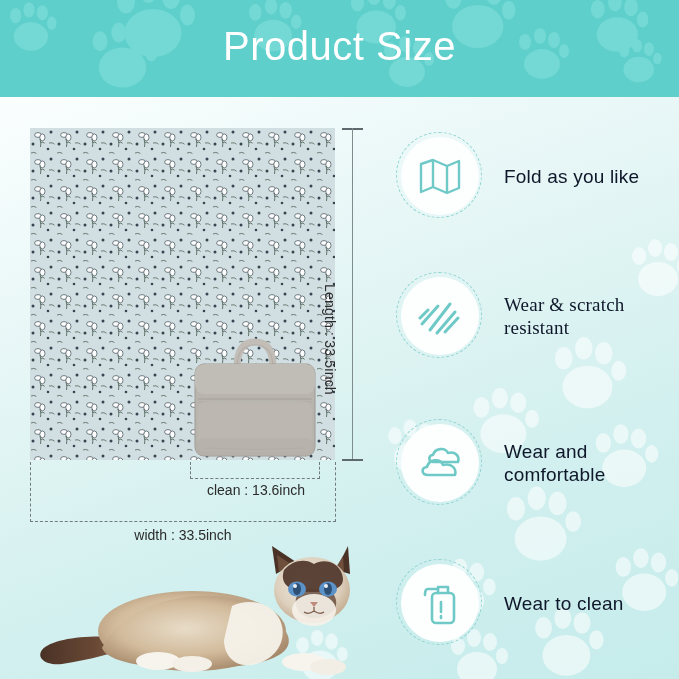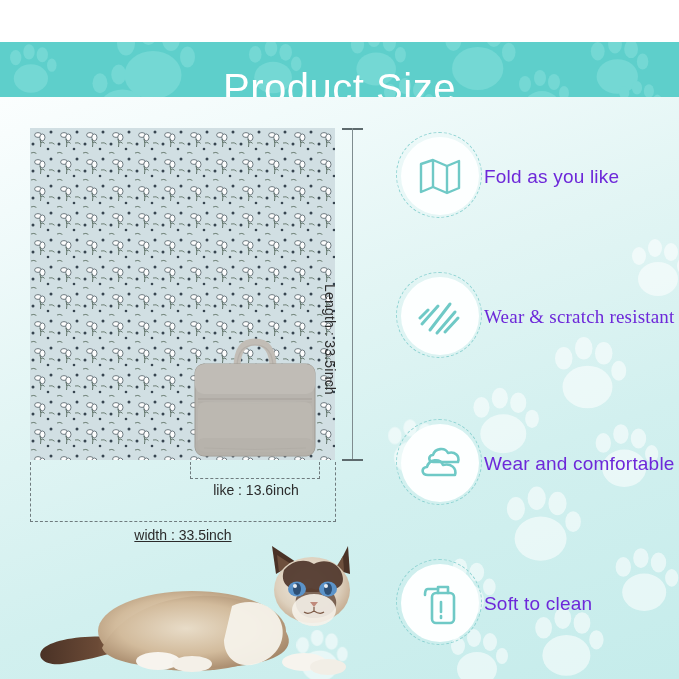--- a/index.html
+++ b/index.html
@@ -17,21 +17,20 @@
   }
 
   
   .header {
     position: absolute;
     left: 0; top: 0;
     width: 679px;
     height: 97px;
     background: #5ecfcb;
     overflow: hidden;
-    margin-top: 42px;
   }
   .header-paws {
     position: absolute;
     left: 0; top: 0;
     width: 679px; height: 97px;
   }
   .header-title {
     position: absolute;
     left: 0; top: 0;
     width: 679px; height: 97px;
@@ -141,21 +140,20 @@
     border-bottom: 1px dashed #6f7b7e;
     box-sizing: border-box;
   }
   .dim-w335-label {
     position: absolute;
     left: 30px; top: 527px;
     width: 306px;
     text-align: center;
     font-size: 14px;
     color: #2b2b2b;
-    text-decoration: underline;
   }
 
   
   .cat {
     position: absolute;
     left: 32px; top: 528px;
     width: 352px; height: 151px;
   }
 
   
@@ -190,23 +188,24 @@
     position: absolute;
     left: 5px; top: 5px;
     width: 78px; height: 78px;
     background: #fdffff;
     border-radius: 50%;
     display: flex;
     align-items: center;
     justify-content: center;
   }
   .feature-label {
+    margin-left: 20px;
     font-size: 19px;
     line-height: 23px;
-    color: #6d28d9;
+    color: #0f172a;
     letter-spacing: 0.2px;
   }
 </style>
 </head>
 <body>
 
 <div id="page">
 
   <div class="header">
     <svg class="header-paws" viewBox="0 0 679 97" preserveAspectRatio="none">
@@ -406,21 +405,21 @@
       <rect x="5" y="100" width="120" height="18" rx="9" ry="9" fill="#b3afa8" opacity="0.55"></rect>
     </g>
   </svg>
 
   <div class="dim-cap-top"></div>
   <div class="dim-length-line"></div>
   <div class="dim-cap-bottom"></div>
   <div class="dim-length-label">Length : 33.5inch</div>
 
   <div class="dim-w136-bracket"></div>
-  <div class="dim-w136-label">like : 13.6inch</div>
+  <div class="dim-w136-label">clean : 13.6inch</div>
 
   <div class="dim-w335-box"></div>
   <div class="dim-w335-label">width : 33.5inch</div>
 
   <svg class="cat" viewBox="0 0 352 151">
     <defs>
       <radialGradient id="bodyGrad" cx="45%" cy="45%" r="65%">
         <stop offset="0%" stop-color="#e8dcc8"></stop>
         <stop offset="55%" stop-color="#d2bb9c"></stop>
         <stop offset="100%" stop-color="#9e7f61"></stop>
@@ -528,17 +527,17 @@
             <g fill="none" stroke="#6fc9c6" stroke-width="2.6" stroke-linejoin="round" stroke-linecap="round">
               <rect x="12" y="13" width="22" height="30" rx="4" ry="4"></rect>
               <path d="M18 13 L18 7 L28 7 L28 13"></path>
               <path d="M18 9 L8 9 C5 9, 5 13, 5 15"></path>
               <path d="M21 22 L21 32"></path>
               <path d="M21 36 L21 38"></path>
             </g>
           </svg>
         </div>
       </div>
-      <div class="feature-label">Soft to clean</div>
+      <div class="feature-label">Wear to clean</div>
     </div>
 
   </div>
 </div>
 
 </body></html>

